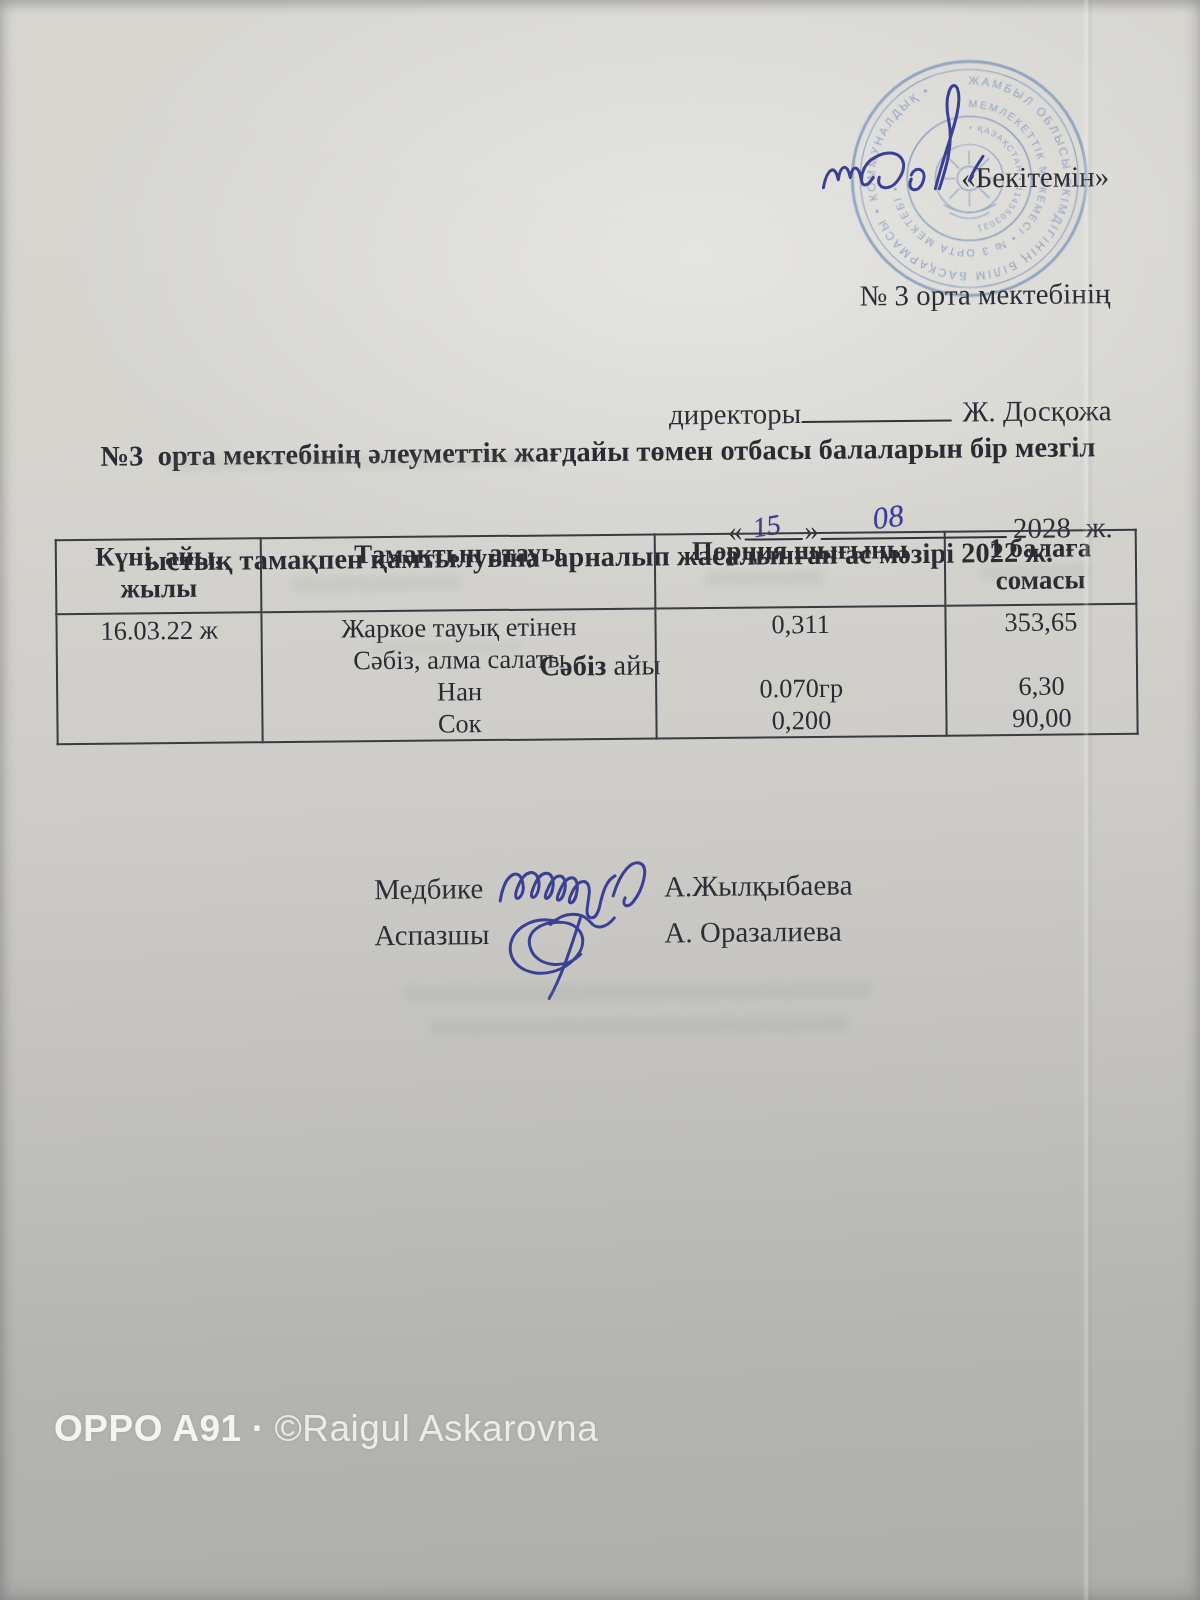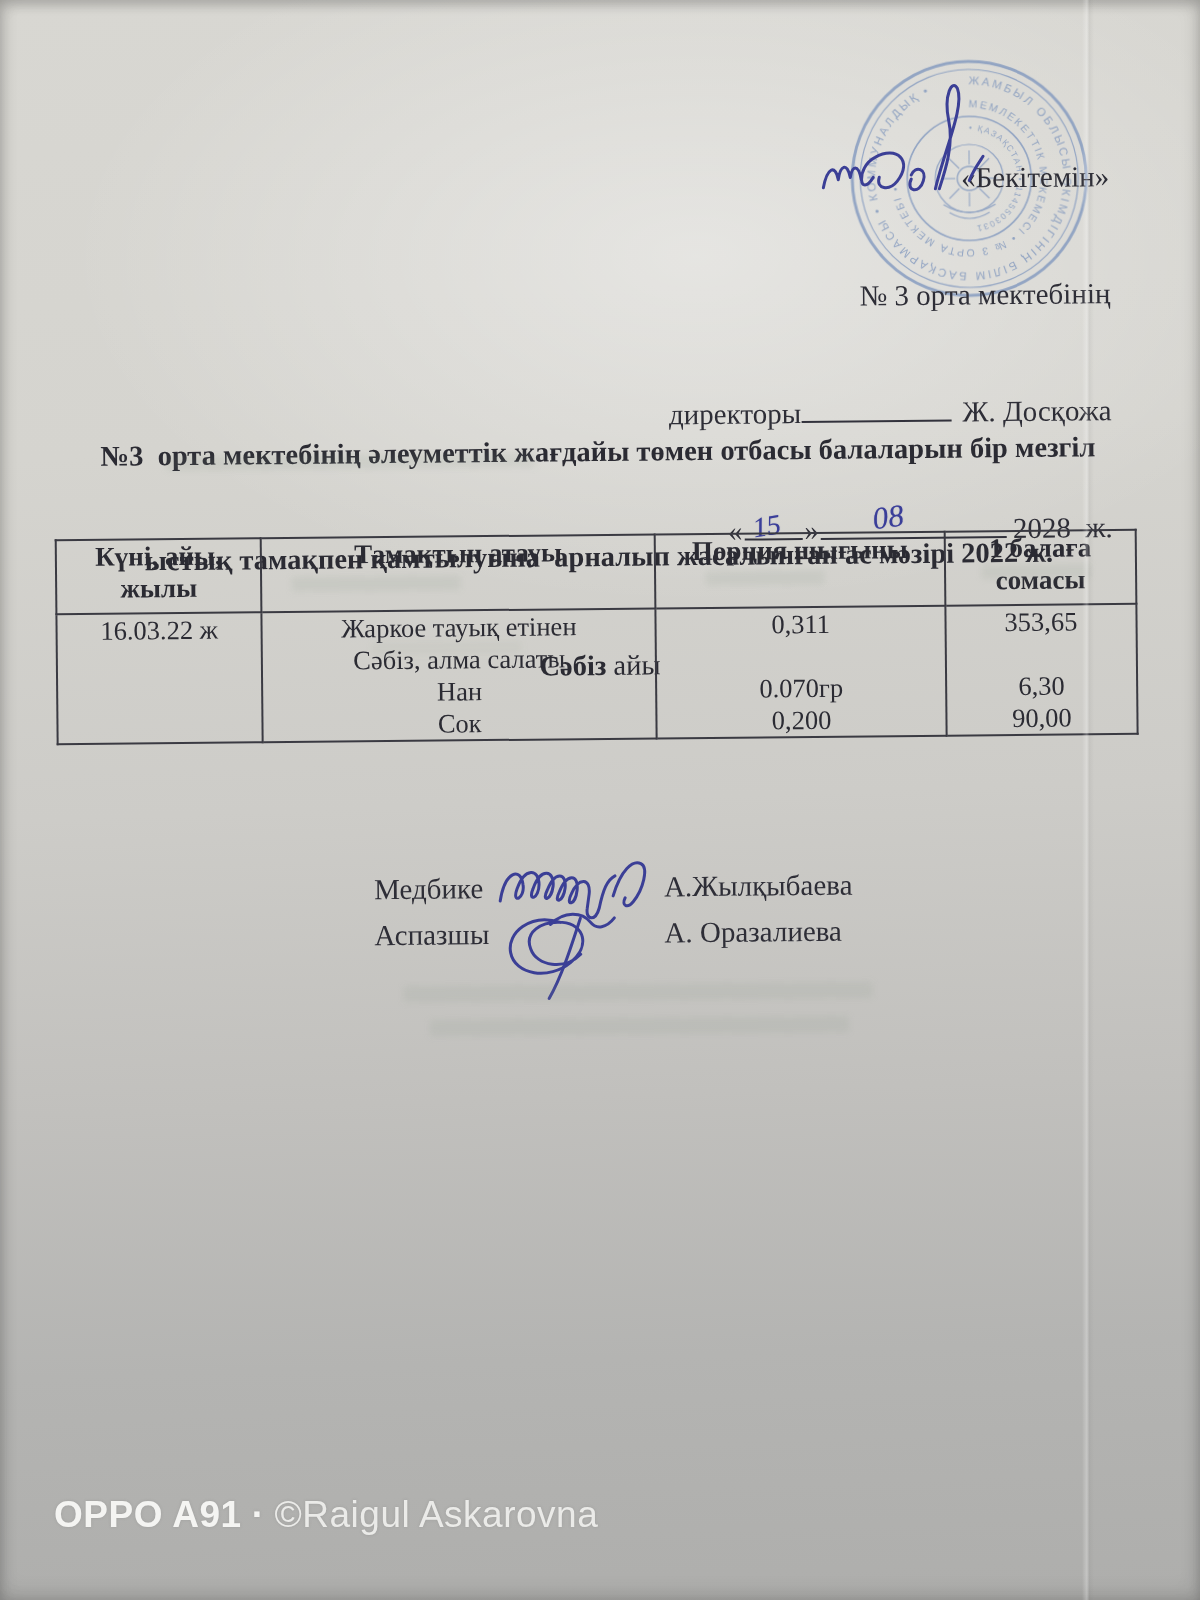--- a/index.html
+++ b/index.html
@@ -47,21 +47,21 @@
   thead th{height:72px;padding-top:5px;}
   td .bl{font-size:26.5px;line-height:32px;min-height:32px;text-align:center;}
   tbody td{padding-top:3px;padding-bottom:5px;}
 
   
   .signblock{position:absolute;left:372px;top:864px;font-size:29px;line-height:46px;color:#2e2e37;}
   .signrow{display:grid;grid-template-columns:150px 140px auto;}
   .signrow .name{text-align:left;}
 
   
-  .watermark{position:absolute;left:54px;top:1494px;font-family:"Liberation Sans","DejaVu Sans",sans-serif;font-size:37px;letter-spacing:0.5px;color:rgba(253,253,251,0.9);text-shadow:0 0 3px rgba(110,110,110,0.28);}
+  .watermark{position:absolute;left:54px;top:1408px;font-family:"Liberation Sans","DejaVu Sans",sans-serif;font-size:37px;letter-spacing:0.5px;color:rgba(253,253,251,0.9);text-shadow:0 0 3px rgba(110,110,110,0.28);}
   .watermark .device{font-weight:bold;}
   .watermark .sep{font-weight:bold;margin:0 10px;}
   .watermark .credit{font-weight:normal;color:rgba(250,250,248,0.82);}
 
   
   .fold{position:absolute;left:1082px;top:0;width:12px;height:100%;background:linear-gradient(90deg,transparent,rgba(255,255,255,0.5) 40%,rgba(110,110,110,0.16) 62%,transparent);opacity:0.55;}
   .smudge{position:absolute;background:rgba(135,148,130,0.12);filter:blur(3px);border-radius:4px;}
   .sm1{left:168px;top:452px;width:370px;height:15px;}
   .sm2{left:292px;top:574px;width:170px;height:15px;}
   .sm3{left:706px;top:572px;width:120px;height:15px;}

